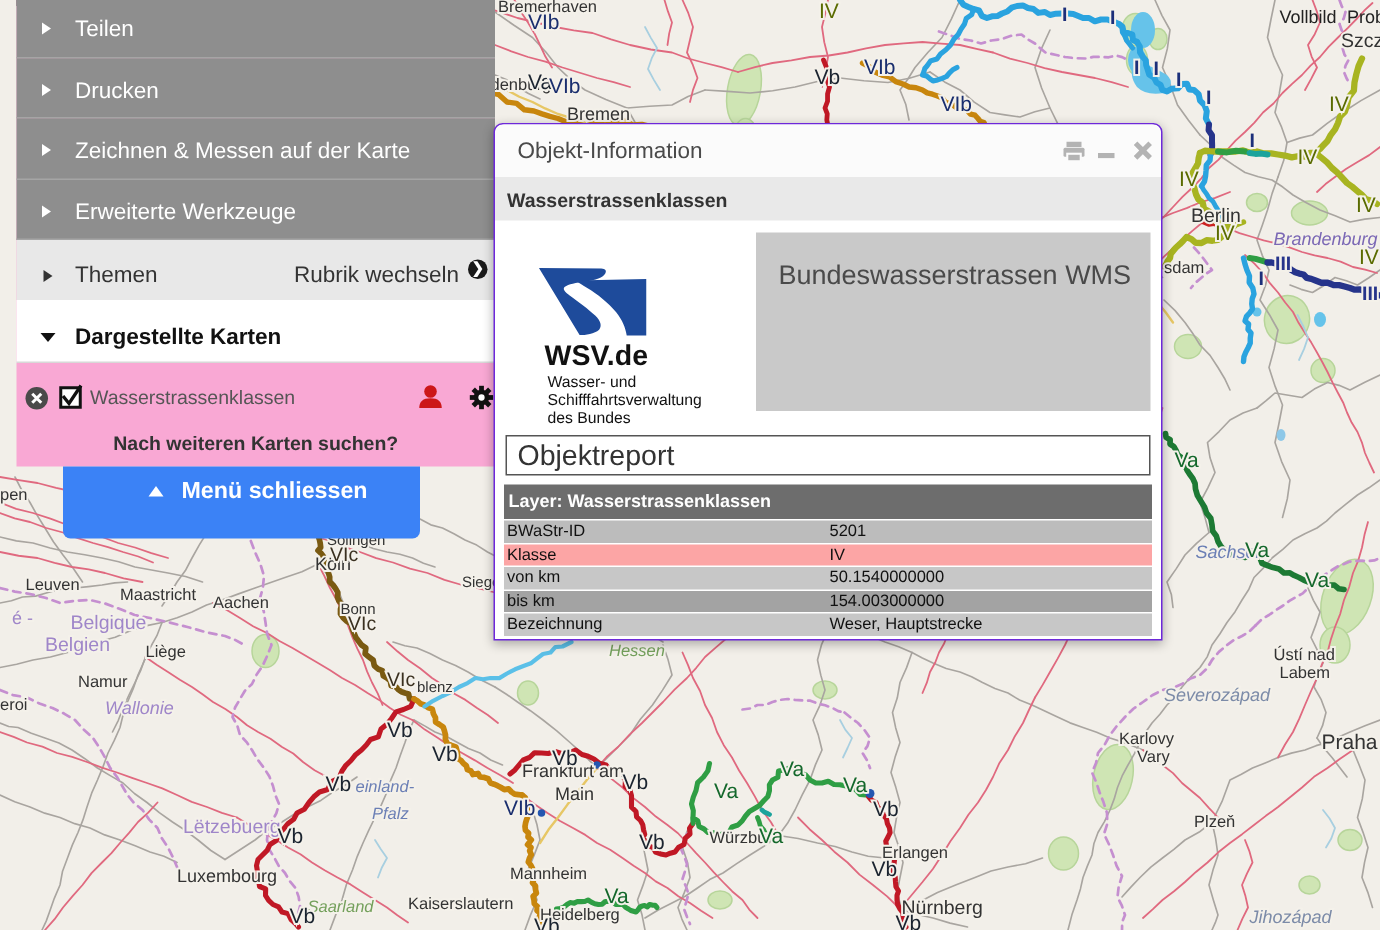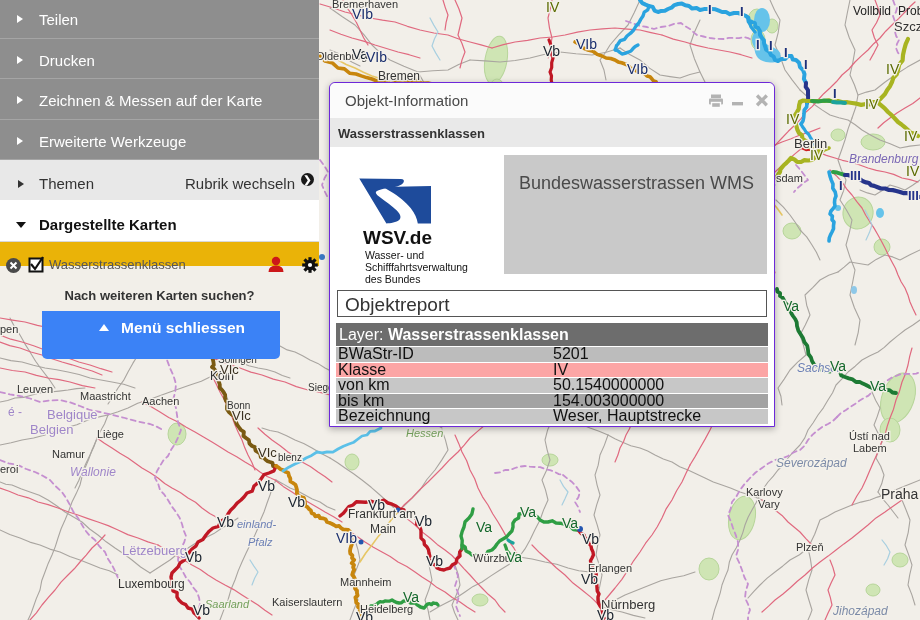--- a/index.html
+++ b/index.html
@@ -1,20 +1,20 @@
 <!DOCTYPE html>
 <html><head>
 <meta charset="utf-8">
 <style>
 * { margin:0; padding:0; box-sizing:border-box; }
 html,body { width:920px; height:620px; overflow:hidden; font-family:"Liberation Sans", sans-serif; }
 #stage { position:relative; width:920px; height:620px; overflow:hidden; background:#f2efe9; }
 #map { position:absolute; left:0; top:0; }
 
-#sidebar { position:absolute; left:0; top:0; width:319px; height:266px; background:#eab308; }
+#sidebar { position:absolute; left:11px; top:0; width:319px; height:311px; background:#f9a8d4; }
 .mtop { position:absolute; left:0; top:0; width:319px; height:4px; background:#4f4f4f; }
 .mrow { position:absolute; left:0; width:319px; height:40.5px; background:#8e8e8e; border-bottom:1px solid #a5a5a5; color:#ffffff; font-size:15px; line-height:43px; }
 .mrow .tri { position:absolute; left:17px; top:17px; width:0; height:0; border-left:6px solid #ffffff; border-top:4.5px solid transparent; border-bottom:4.5px solid transparent; }
 .mrow .txt { position:absolute; left:39px; top:0; }
 #row-themen { position:absolute; left:0; top:160px; width:319px; height:40px; background:#e8e8e8; color:#333333; font-size:15px; line-height:48px; }
 #row-themen .tri { position:absolute; left:18px; top:19.5px; width:0; height:0; border-left:6px solid #333333; border-top:4.5px solid transparent; border-bottom:4.5px solid transparent; }
 #row-themen .txt { position:absolute; left:39px; top:0; }
 #row-themen .rub { position:absolute; right:24px; top:0; color:#333333; }
 #row-themen .circ { position:absolute; right:5px; top:13px; width:13px; height:13px; background:#1a1a1a; border-radius:50%; color:#ffffff; font-size:10px; font-weight:bold; text-align:center; line-height:13px; }
 #row-dk { position:absolute; left:0; top:200px; width:319px; height:42px; background:#ffffff; border-bottom:1px solid #d8d8d8; color:#111111; font-size:15px; font-weight:bold; line-height:50px; }
@@ -41,22 +41,22 @@
 #dlg .sub .t { position:absolute; left:8px; top:8px; font-size:13px; font-weight:bold; color:#333333; }
 #wmsbox { position:absolute; left:174px; top:72px; width:263px; height:119px; background:#c9c9c9; color:#4a4a4a; font-size:18px; white-space:nowrap; }
 #wmsbox .l1 { position:absolute; left:15px; top:18px; }
 #wmsbox .l2 { position:absolute; left:15px; top:44px; }
 #logo { position:absolute; left:29px; top:95px; }
 #wsvde { position:absolute; left:33px; top:144px; font-size:19px; font-weight:bold; color:#111111; }
 #wsvsmall { position:absolute; left:35px; top:167px; font-size:10.5px; color:#111111; line-height:11.8px; }
 #objrep { position:absolute; left:7px; top:207px; width:430px; height:27px; border:1px solid #555555; background:#ffffff; }
 #objrep .t { position:absolute; left:7px; top:3px; font-size:19px; color:#333333; }
 #otable { position:absolute; left:6px; top:240px; width:432px; }
-#otable .th { height:23px; background:#6d6d6d; color:#ffffff; font-size:16px; line-height:23px; padding-left:3px; }
-#otable .tr { height:14.6px; margin-top:1px; font-size:16px; color:#111111; line-height:14.6px; position:relative; }
+#otable .th { height:23px; background:#6d6d6d; color:#ffffff; font-size:12px; line-height:23px; padding-left:3px;font-weight:bold; }
+#otable .tr { height:14.6px; margin-top:1px; font-size:11px; color:#111111; line-height:14.6px; position:relative; }
 #otable .tr .k { position:absolute; left:2px; top:0; }
 #otable .tr .v { position:absolute; left:217px; top:0; }
 .icoX { position:absolute; top:10px; color:#b3b3b3; }
 </style>
 </head>
 <body>
 <div id="stage">
 <div id="map"><svg width="920" height="620" viewBox="0 0 920 620">
         <rect x="0" y="0" width="920" height="620" fill="#f2efe9"></rect>
         <ellipse cx="496" cy="60" rx="11" ry="24" fill="#cfe5b4" stroke="#b7d59a" stroke-width="1" transform="rotate(10 496 60)"></ellipse>

